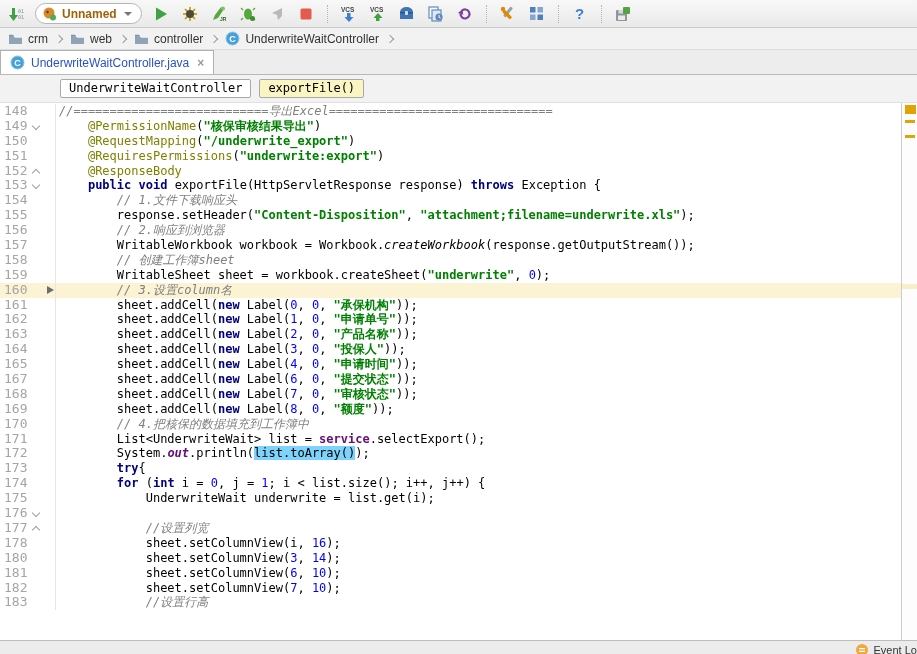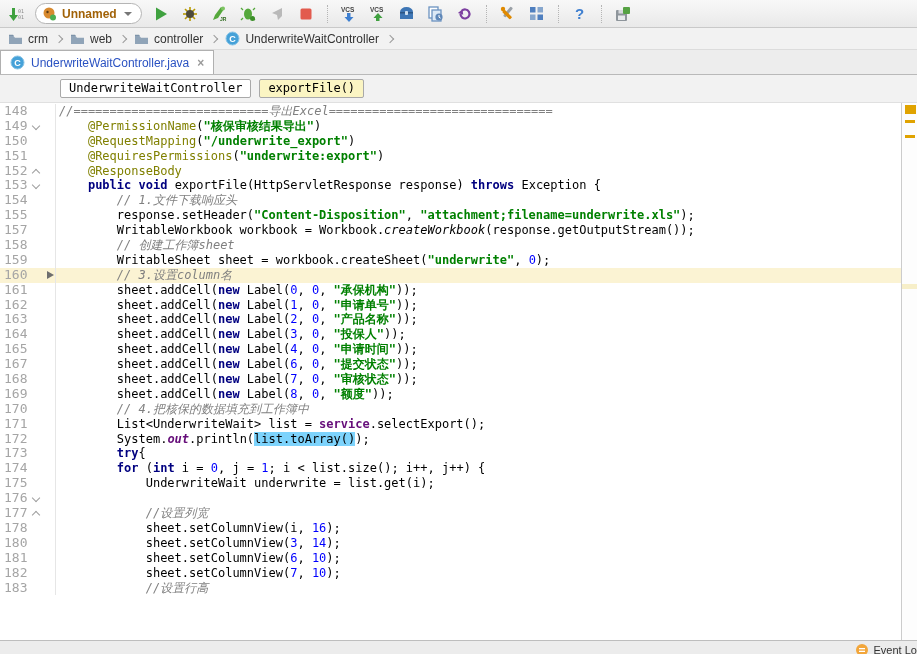--- a/index.html
+++ b/index.html
@@ -322,20 +322,26 @@
         <span class="armk"></span>
         <span class="code"><span class="t-c">        // 1.文件下载响应头</span></span>
       </div>
       <div class="cl">
         <span class="g">155</span>
         <span class="fold"></span>
         <span class="armk"></span>
         <span class="code"><span class="t-p">        response.setHeader(</span><span class="t-s">"Content-Disposition"</span><span class="t-p">, </span><span class="t-s">"attachment;filename=underwrite.xls"</span><span class="t-p">);</span></span>
       </div>
       <div class="cl">
+        <span class="g">156</span>
+        <span class="fold"></span>
+        <span class="armk"></span>
+        <span class="code"><span class="t-c">        // 2.响应到浏览器</span></span>
+      </div>
+      <div class="cl">
         <span class="g">157</span>
         <span class="fold"></span>
         <span class="armk"></span>
         <span class="code"><span class="t-p">        WritableWorkbook workbook = Workbook.</span><span class="t-sm">createWorkbook</span><span class="t-p">(response.getOutputStream());</span></span>
       </div>
       <div class="cl">
         <span class="g">158</span>
         <span class="fold"></span>
         <span class="armk"></span>
         <span class="code"><span class="t-c">        // 创建工作簿sheet</span></span>

